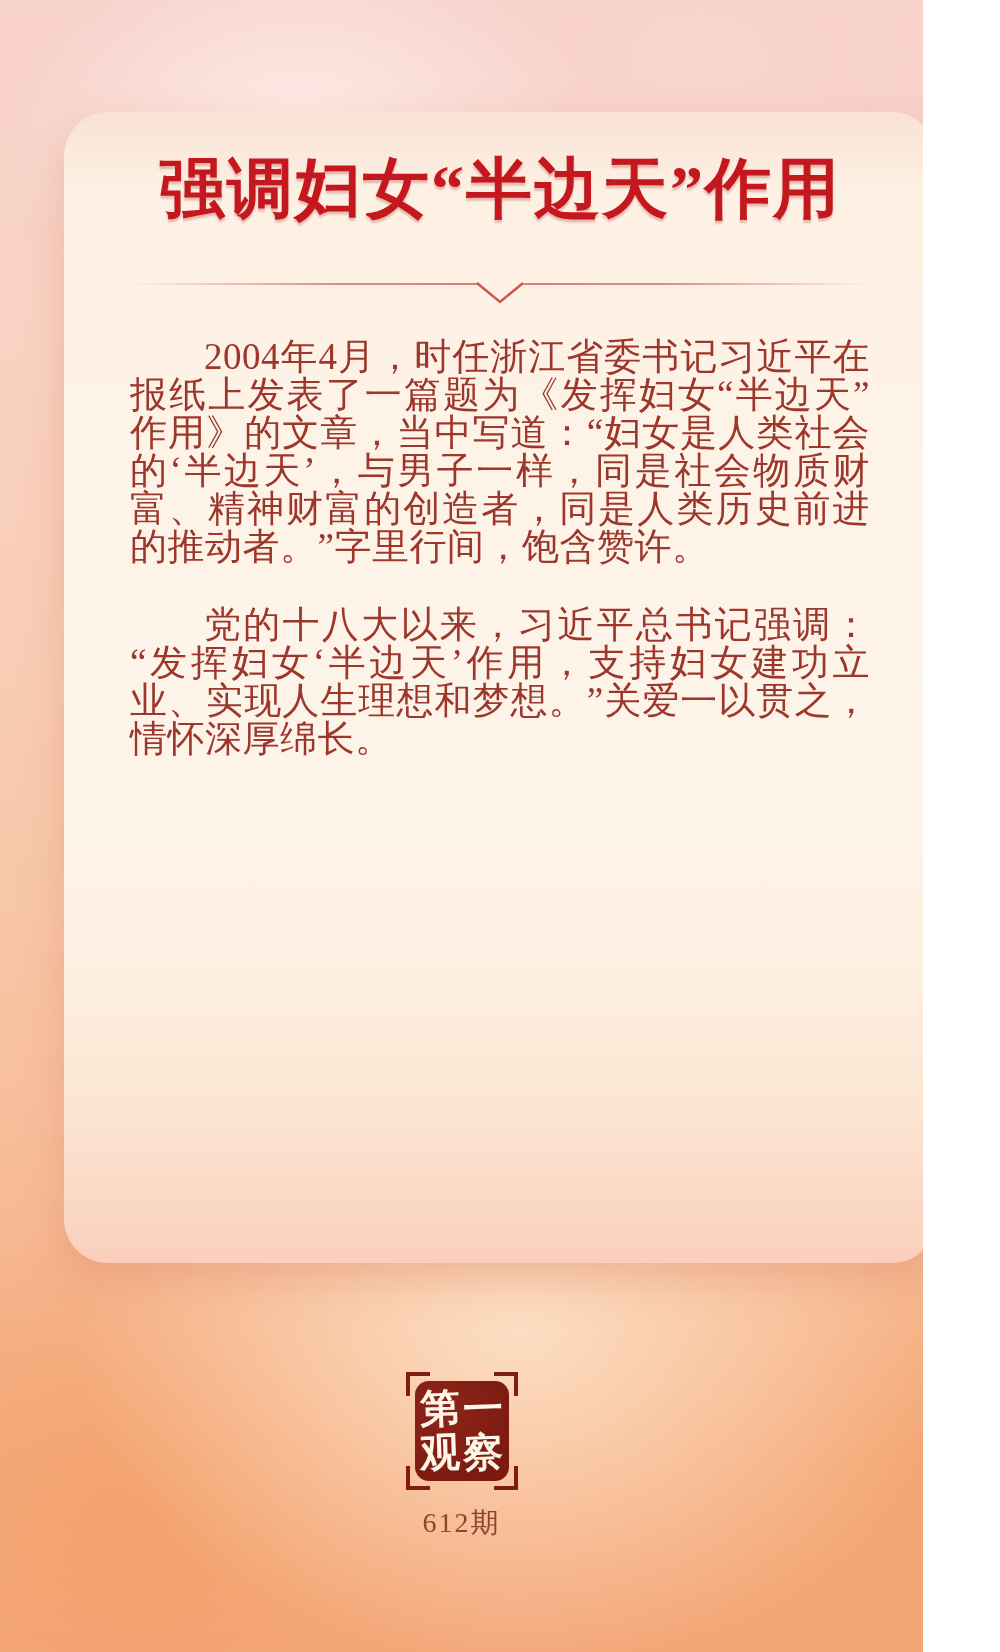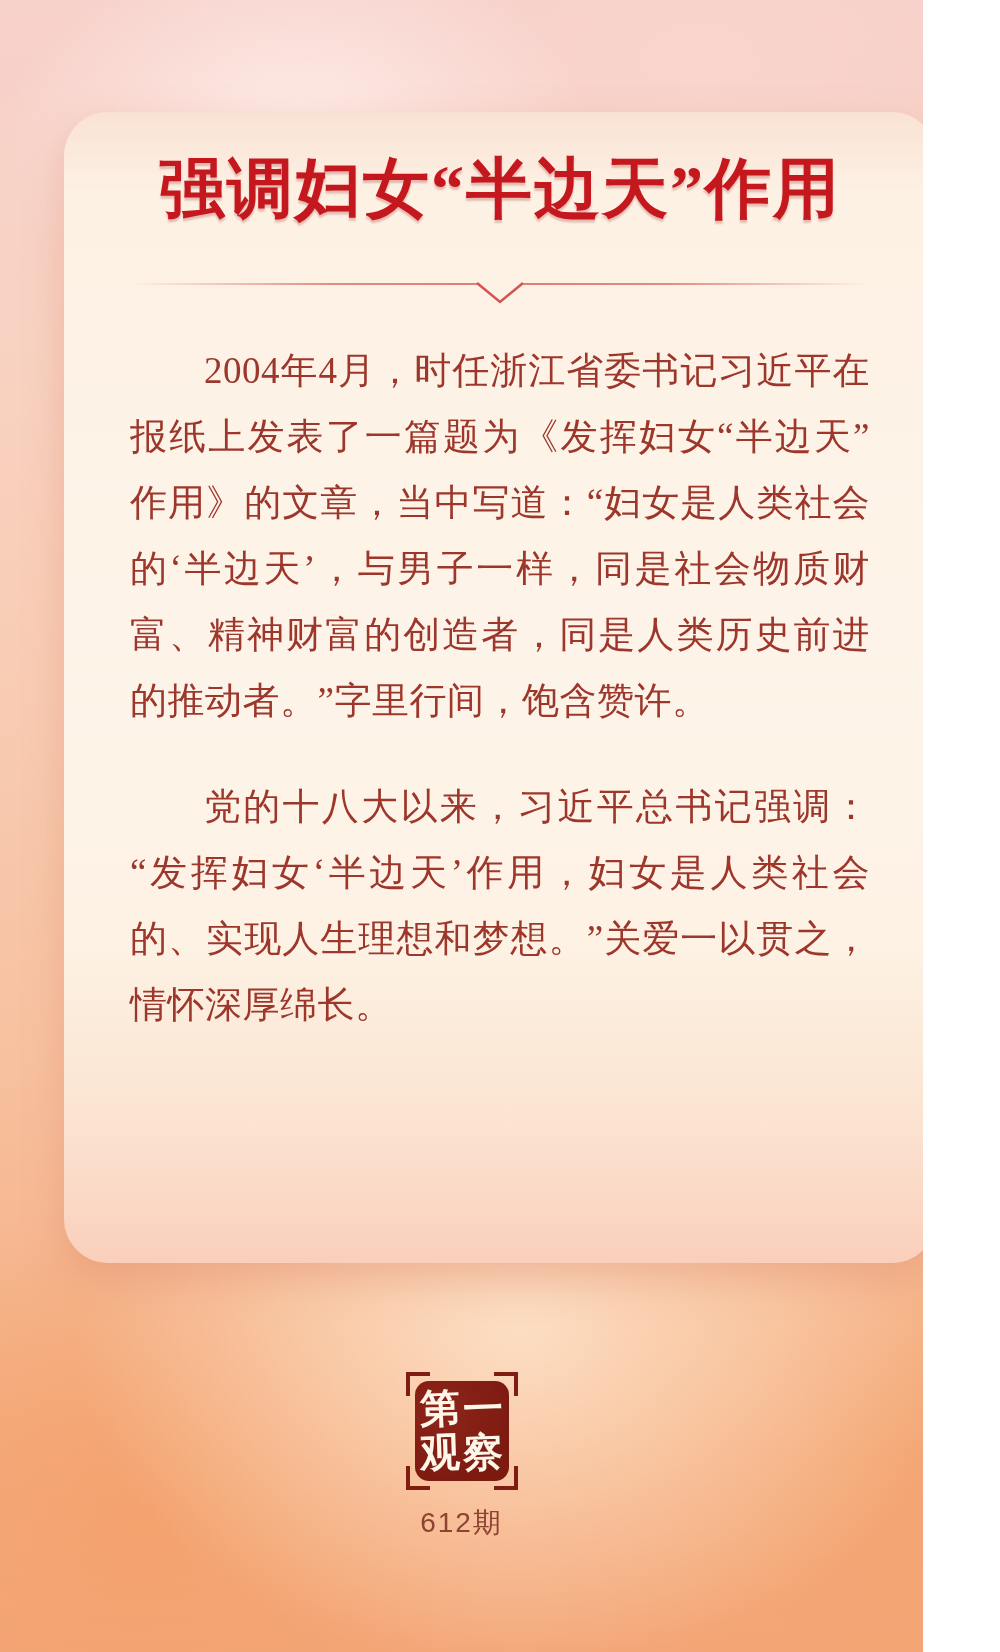--- a/index.html
+++ b/index.html
@@ -50,21 +50,21 @@
     align-items: flex-start;
   }
   .divider .line { flex: 1; height: 2px; margin-top: 1px; }
   .divider .line.left  { background: linear-gradient(90deg, rgba(226,140,132,0), #e08a82 60%, #dd7f78); }
   .divider .line.right { background: linear-gradient(270deg, rgba(226,140,132,0), #e08a82 60%, #dd7f78); }
   .divider svg { display: block; margin: 0 -1px; }
   .article { margin-top: 34px; }
   .article p {
     margin: 0 0 40px;
     font-size: 37px;
-    line-height: 66px;
+    line-height: 38px;
     color: #9d372c;
     text-indent: 2em;
     text-align: justify;
     letter-spacing: 0.5px;
   }
   .footer {
     position: absolute;
     left: 0; right: 0; top: 1372px;
     display: flex;
     flex-direction: column;
@@ -95,21 +95,21 @@
   }
   .seal-square span {
     font-size: 40px;
     font-weight: 700;
     color: #fdf6e9;
     line-height: 1;
     transform: rotate(-2deg);
   }
   .issue {
     margin-top: 14px;
-    font-family: Liberation Sans, sans-serif;
+    font-family: Liberation Serif, serif;
     font-size: 28px;
     letter-spacing: 2px;
     color: #8e4232;
   }
 </style>
 </head>
 <body>
 
 <div class="poster">
 
@@ -119,21 +119,21 @@
     <div class="divider">
       <div class="line left"></div>
       <svg width="48" height="22" viewBox="0 0 48 22">
         <path d="M1 1 L24 20 L47 1" fill="none" stroke="#d4534f" stroke-width="2.5" stroke-linejoin="miter"></path>
       </svg>
       <div class="line right"></div>
     </div>
 
     <div class="article">
       <p>2004年4月，时任浙江省委书记习近平在报纸上发表了一篇题为《发挥妇女“半边天”作用》的文章，当中写道：“妇女是人类社会的‘半边天’，与男子一样，同是社会物质财富、精神财富的创造者，同是人类历史前进的推动者。”字里行间，饱含赞许。</p>
-      <p>党的十八大以来，习近平总书记强调：“发挥妇女‘半边天’作用，妇女是人类社会的、实现人生理想和梦想。”关爱一以贯之，情怀深厚绵长。</p>
+      <p>党的十八大以来，习近平总书记强调：“发挥妇女‘半边天’作用，支持妇女建功立业、实现人生理想和梦想。”关爱一以贯之，情怀深厚绵长。</p>
     </div>
   </div>
 
   <div class="footer">
     <div class="seal-frame">
       <div class="seal-corner tl"></div>
       <div class="seal-corner tr"></div>
       <div class="seal-corner bl"></div>
       <div class="seal-corner br"></div>
       <div class="seal-square">

